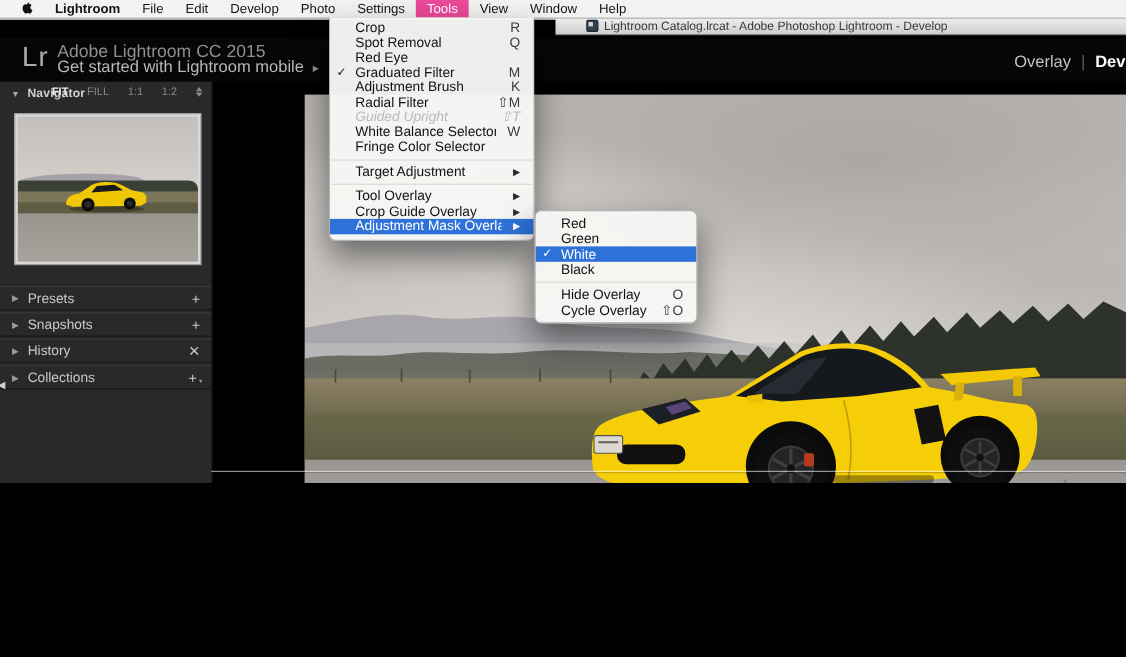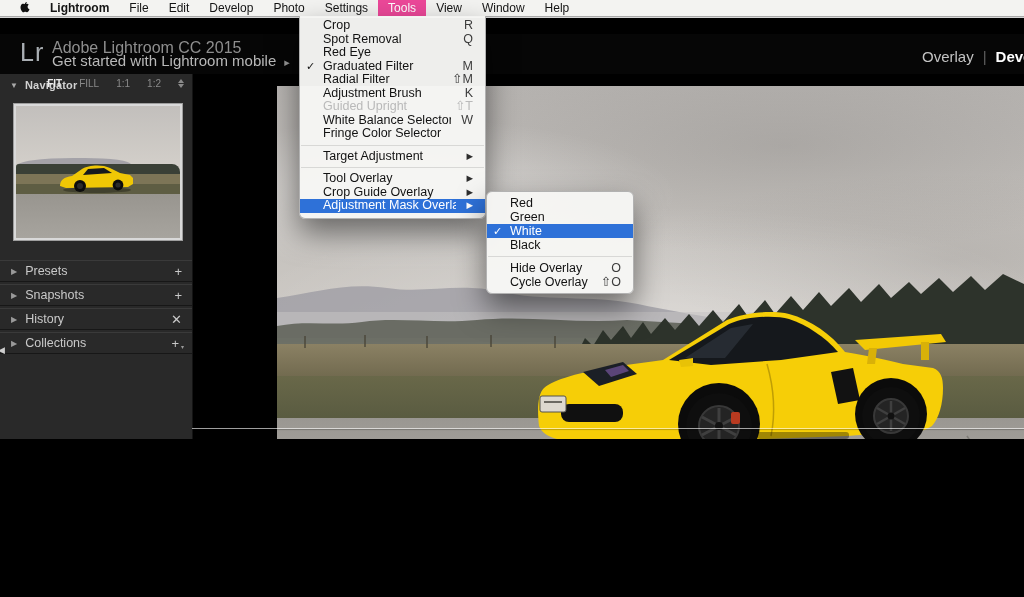--- a/index.html
+++ b/index.html
@@ -93,21 +93,21 @@
   .tools-menu{left:299px;top:16px;width:185px;border-top:none;border-radius:0 0 6px 6px;padding:3px 0 5px;}
   .submenu{left:486px;top:191px;width:146px;border-radius:6px;padding:4px 0;z-index:101;}
   .mrow{position:relative;height:13.5px;line-height:13.5px;display:flex;align-items:center;padding:0 12px 0 23px;}
   .submenu .mrow{height:14px;line-height:14px;}
   .mrow .chk{position:absolute;left:6px;width:14px;font-size:11px;}
   .mrow .lbl{flex:1;white-space:nowrap;overflow:hidden;}
   .mrow .sc{margin-left:10px;color:#3c3c3c;}
   .mrow .arr{margin-left:10px;font-size:8.5px;color:#2d2d2d;}
   .mrow.hl{background:#2e71d8;color:#fff;}
   .mrow.hl .sc,.mrow.hl .arr,.mrow.hl .chk{color:#fff;}
-  .mrow.disabled .lbl,.mrow.disabled .sc{color:#b9b9b9;}
+  .mrow.disabled .lbl,.mrow.disabled .sc{color:#b9b9b9;font-style:italic;}
   .msep{height:1px;background:#d8d8d6;margin:4px 1px;}
 </style>
 </head>
 <body>
 
 <div class="screen">
 
   <div class="menubar">
     <span class="apple">
       <svg width="12" height="13" viewBox="0 0 11 13" aria-hidden="true">
@@ -120,20 +120,24 @@
     <span class="mb-item">Develop</span>
     <span class="mb-item">Photo</span>
     <span class="mb-item">Settings</span>
     <span class="mb-item active">Tools</span>
     <span class="mb-item">View</span>
     <span class="mb-item">Window</span>
     <span class="mb-item">Help</span>
   </div>
 
   <div class="titlebar-strip"></div>
+  <div class="titlebar">
+    <span class="doc-icon"></span>
+    <span>Lightroom Catalog.lrcat - Adobe Photoshop Lightroom - Develop</span>
+  </div>
 
   <div class="app-header">
     <span class="lr-logo">Lr</span>
     <span class="app-line">Adobe Lightroom CC 2015</span>
     <span class="promo-line">
       <span>Get started with Lightroom mobile</span><span class="promo-arrow">▸</span>
     </span>
   </div>
   <div class="modules">
     <span class="lib">Overlay</span><span class="div">|</span><span class="dev">Develop</span>
@@ -329,27 +333,27 @@
       <span class="lbl">Red Eye</span>
       <span class="sc"></span>
     </div>
     <div class="mrow">
       <span class="chk">✓</span>
       <span class="lbl">Graduated Filter</span>
       <span class="sc">M</span>
     </div>
     <div class="mrow">
       <span class="chk"></span>
+      <span class="lbl">Adjustment Brush</span>
+      <span class="sc">K</span>
+    </div>
+    <div class="mrow">
+      <span class="chk"></span>
       <span class="lbl">Radial Filter</span>
       <span class="sc">⇧M</span>
-    </div>
-    <div class="mrow">
-      <span class="chk"></span>
-      <span class="lbl">Adjustment Brush</span>
-      <span class="sc">K</span>
     </div>
     <div class="mrow disabled">
       <span class="chk"></span>
       <span class="lbl">Guided Upright</span>
       <span class="sc">⇧T</span>
     </div>
     <div class="mrow">
       <span class="chk"></span>
       <span class="lbl">White Balance Selector</span>
       <span class="sc">W</span>

